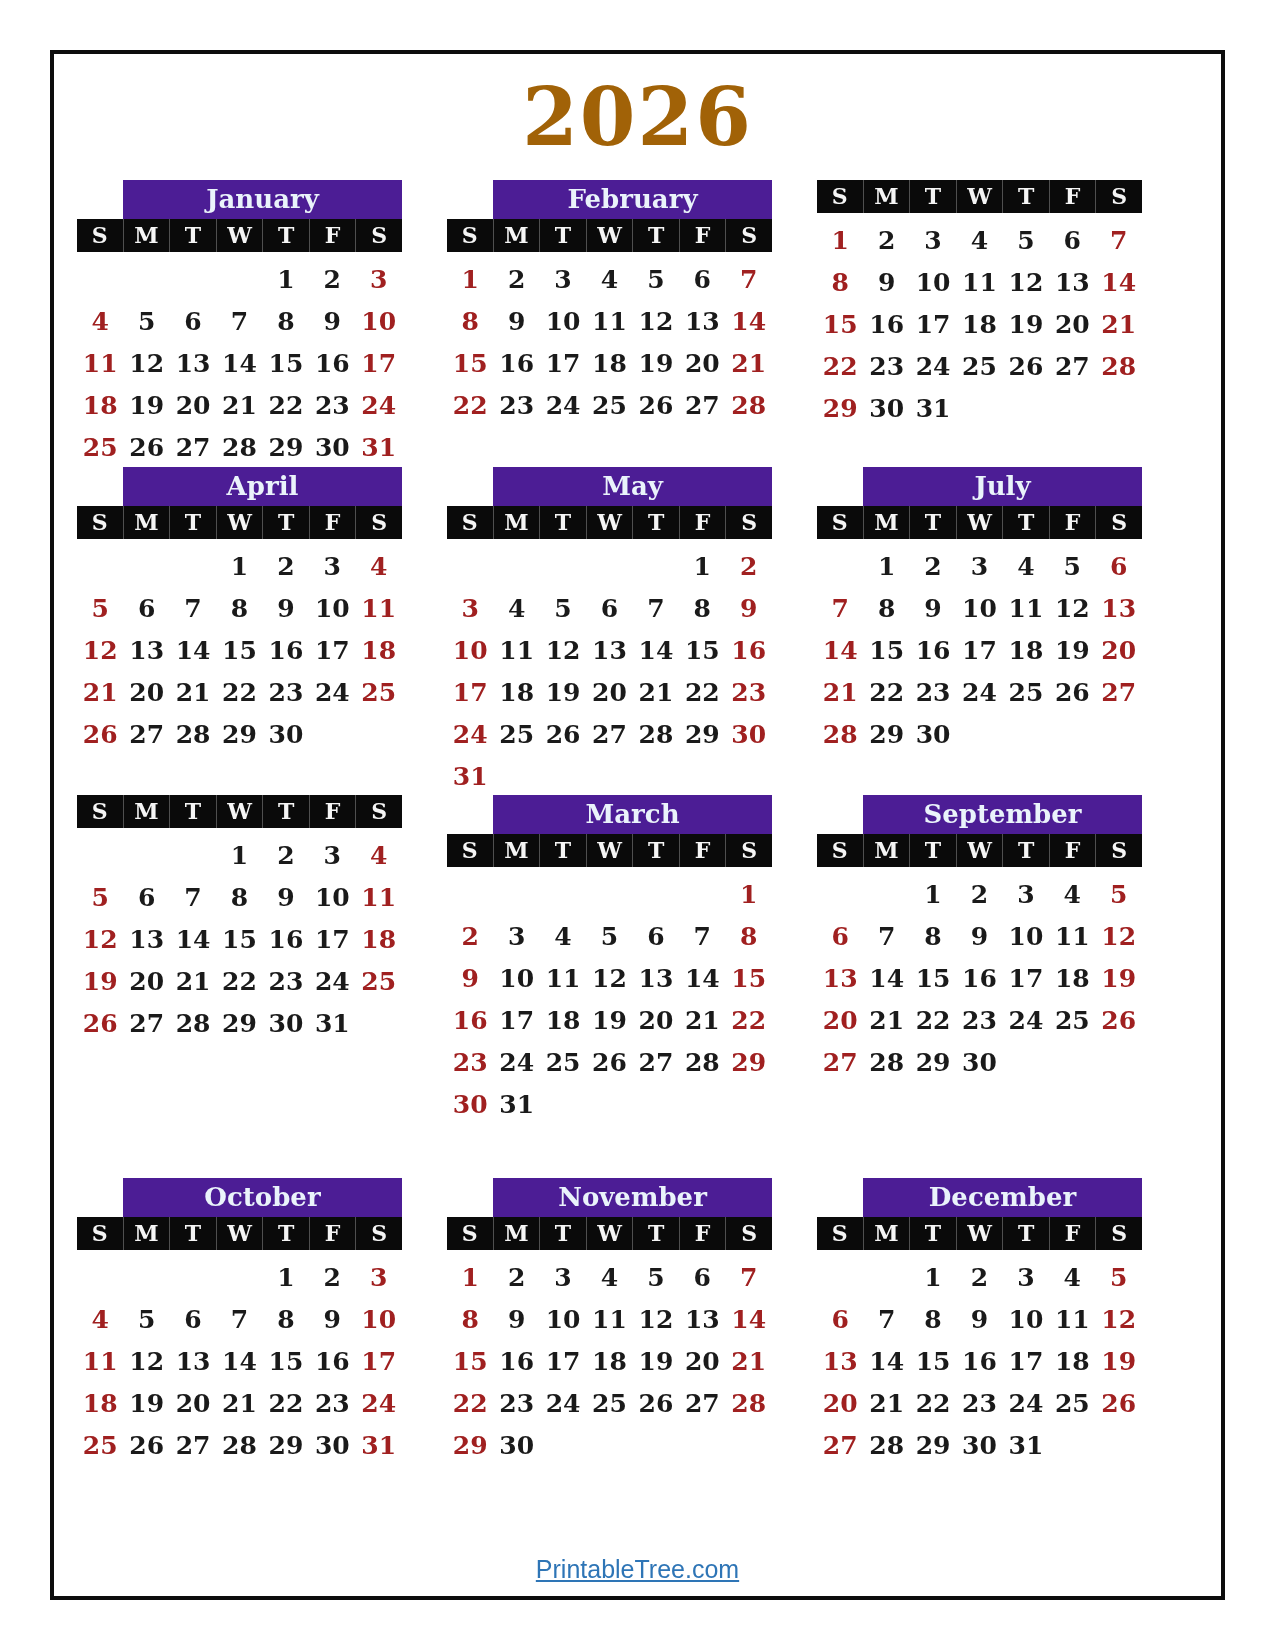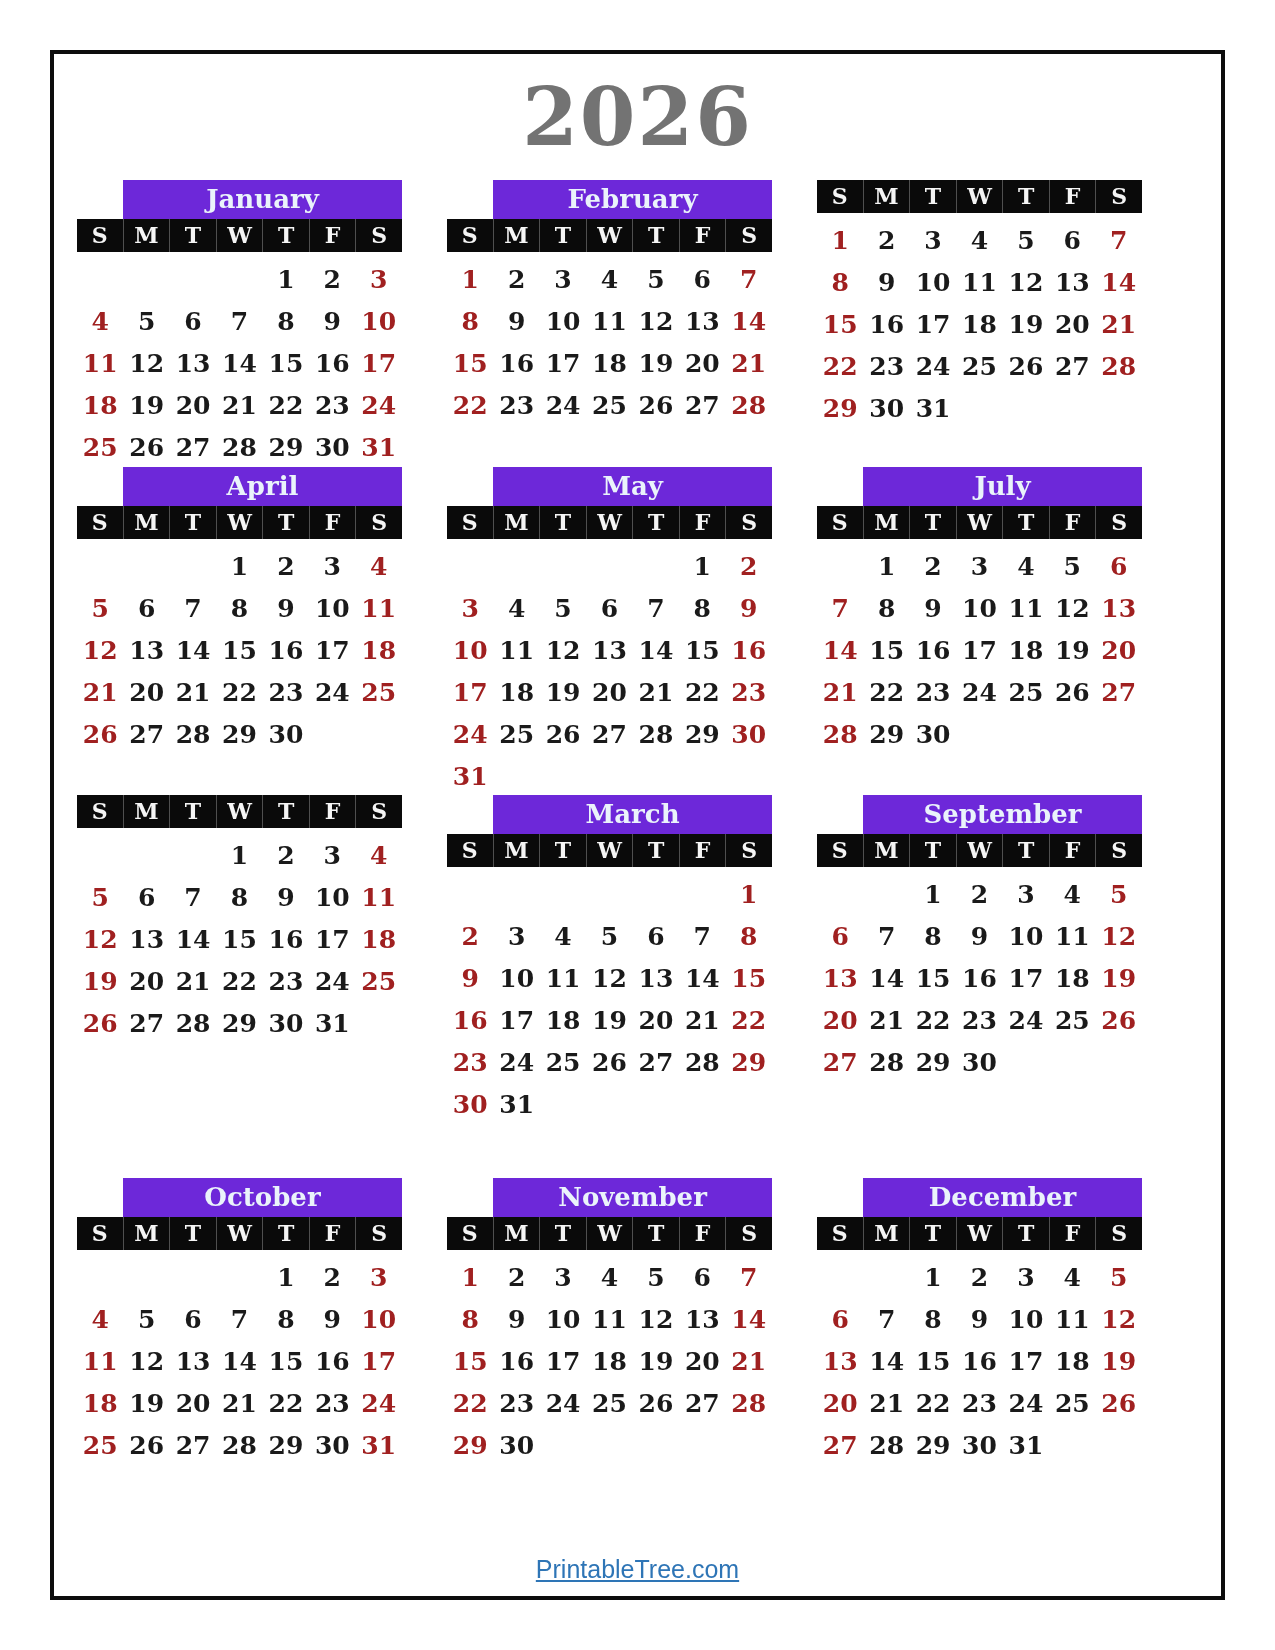--- a/index.html
+++ b/index.html
@@ -15,38 +15,38 @@
     border: 4px solid #0d0d0d;
     background: #ffffff;
   }
   .title-wrap {
     height: 126px;
     display: flex; align-items: center; justify-content: center;
   }
   .year-title {
     font-size: 80px;
     font-weight: bold;
-    color: #737373;
+    color: #a16207;
     letter-spacing: 2px;
     line-height: 1;
   }
   .months-grid {
     display: grid;
     grid-template-columns: repeat(3, 325px);
     grid-template-rows: 287px 328px 383px 290px;
     column-gap: 45px;
     margin-left: 23px;
   }
   .month {
     width: 325px;
     align-self: start;
   }
   .month-header {
     height: 39px;
-    background: #6d28d9;
+    background: #4c1d95;
     color: #eaf3fb;
     font-size: 26px;
     font-weight: bold;
     text-align: center;
     line-height: 39px;
     margin-left: 46px;
   }
   .day-row {
     display: flex;
     height: 33px;

